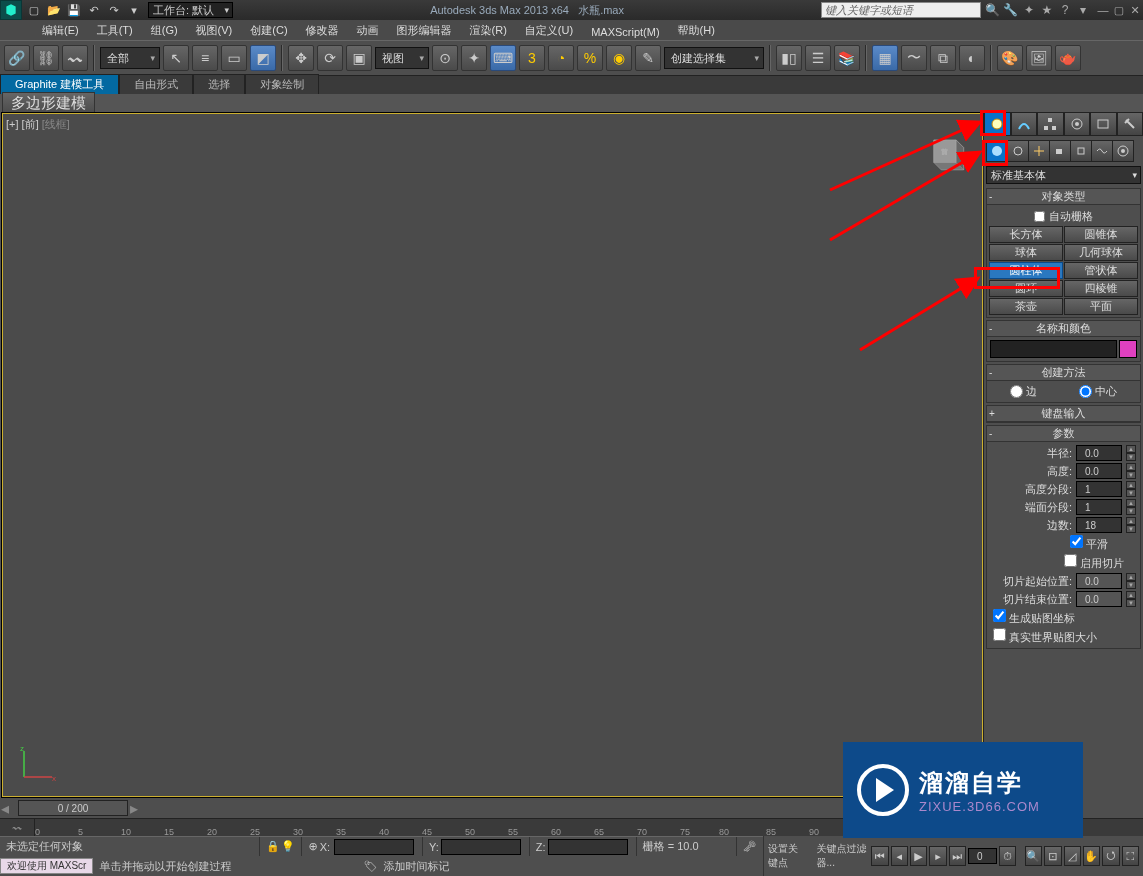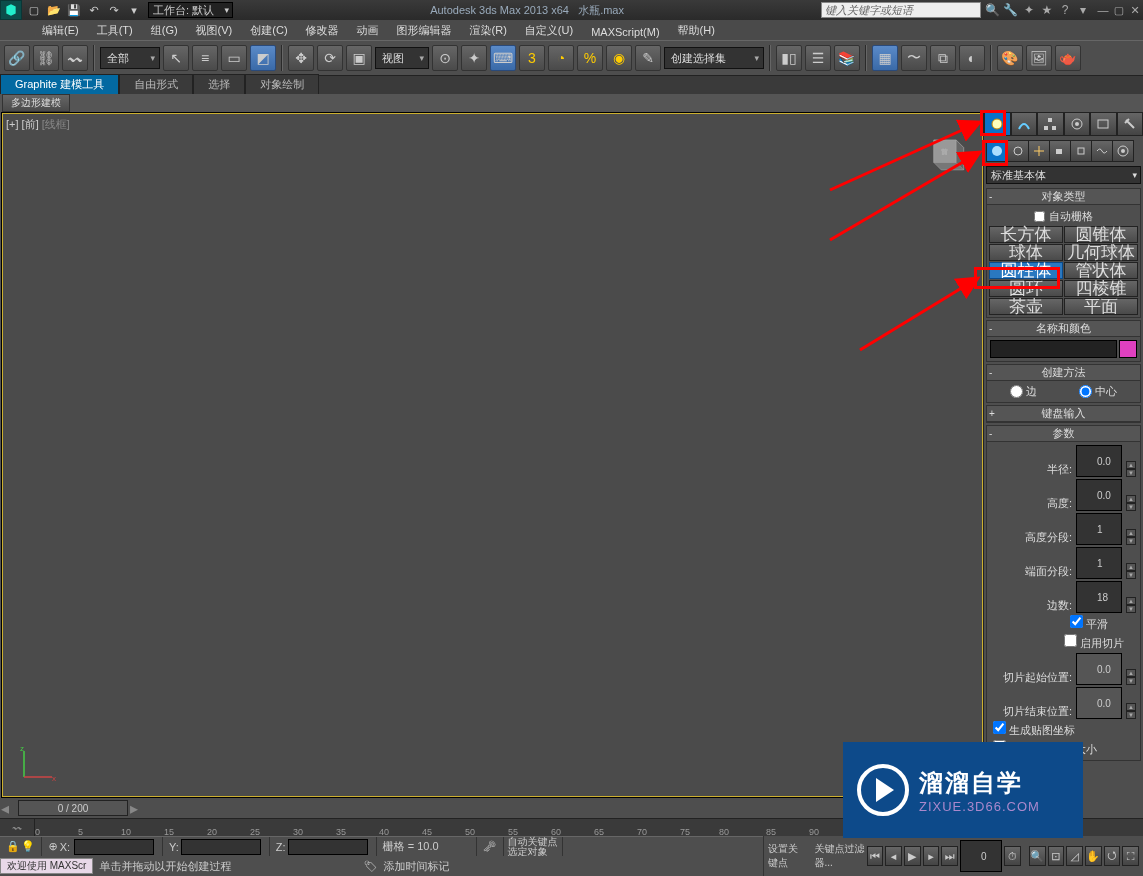--- a/index.html
+++ b/index.html
@@ -31,21 +31,21 @@
 .tb-btn.yellow{color:#fc0;}
 .tb-sep{width:2px;height:26px;border-left:1px solid #2a2a2a;border-right:1px solid #666;margin:0 2px;}
 .tb-combo{height:22px;background:#333;border:1px solid #111;color:#ddd;font-size:11px;padding:0 18px 0 6px;display:flex;align-items:center;position:relative;min-width:60px;}
 .tb-combo::after{content:"▾";position:absolute;right:4px;font-size:9px;color:#aaa;}
 
 
 .ribbon-tabs{height:18px;background:#3a3a3a;display:flex;align-items:flex-end;font-size:11px;color:#bbb;}
 .ribbon-tab{padding:2px 14px;border:1px solid #222;border-bottom:none;background:#3a3a3a;}
 .ribbon-tab.active{background:#0369a1;color:#fff;}
 .ribbon-panel{height:18px;background:#555;display:flex;align-items:center;font-size:11px;color:#ddd;padding-left:2px;}
-.rp-btn{padding:1px 8px;border:1px solid #333;background:linear-gradient(#666,#4a4a4a);font-size:10px;color:#ddd;}
+.rp-btn{padding:1px 8px;border:1px solid #333;background:linear-gradient(#666,#4a4a4a);font-size:15px;color:#ddd;}
 
 
 .workarea{position:absolute; top:112px; left:0; right:0; bottom:78px; display:flex;}
 .viewport{flex:1; background:#4b4b4b; border:1px solid #000; border-right:none; position:relative;margin-left:1px;padding-left:46px;}
 .vp-label{position:absolute;top:4px;left:4px;font-size:11px;color:#ccc;}
 .vp-label .gray{color:#888;}
 .vp-cube{position:absolute;top:14px;right:10px;width:56px;height:56px;}
 .axis-tripod{position:absolute;left:16px;bottom:14px;width:40px;height:40px;}
 .vp-frame{position:absolute;inset:0;border:1px solid #ccb030;pointer-events:none;}
 
@@ -59,30 +59,30 @@
 .cmd-sub .tab.hl{background:#0a72c8;}
 .cmd-dd{margin:4px 2px 2px;height:18px;background:#333;border:1px solid #111;color:#ddd;font-size:11px;padding:0 14px 0 4px;display:flex;align-items:center;position:relative;}
 .cmd-dd::after{content:"▾";position:absolute;right:3px;font-size:9px;}
 .rollout{margin:2px 2px 0;border:1px solid #333;}
 .ro-head{height:16px;background:#555;border-bottom:1px solid #333;display:flex;align-items:center;justify-content:center;font-size:11px;color:#ddd;position:relative;}
 .ro-head .pm{position:absolute;left:2px;font-size:10px;}
 .ro-body{padding:2px;font-size:11px;color:#ddd;}
 .chk{display:flex;align-items:center;gap:4px;justify-content:center;margin:2px 0;}
 .chk input{width:11px;height:11px;}
 .obj-grid{display:grid;grid-template-columns:1fr 1fr;gap:1px;}
-.obj-btn{height:17px;background:linear-gradient(#666,#4a4a4a);border:1px solid #222;display:flex;align-items:center;justify-content:center;font-size:17px;color:#ddd;}
+.obj-btn{height:17px;background:linear-gradient(#666,#4a4a4a);border:1px solid #222;display:flex;align-items:center;justify-content:center;font-size:11px;color:#ddd;}
 .obj-btn.active{background:#2a78c0;border-color:#0a4a8a;color:#fff;}
 .name-row{display:flex;gap:2px;padding:3px;}
 .name-input{flex:1;height:18px;background:#222;border:1px solid #000;}
 .color-sw{width:18px;height:18px;background:#e040c0;border:1px solid #000;}
 .radio-row{display:flex;justify-content:space-around;padding:3px 2px;}
 .radio-row label{display:flex;align-items:center;gap:3px;font-size:11px;}
 .param-row{display:flex;align-items:flex-end;justify-content:flex-end;gap:4px;padding:1px 2px;font-size:11px;}
 .param-row .lab{text-align:right;}
-.spinner{width:46px;height:32px;background:#333;border:1px solid #000;color:#ccc;font-size:10px;padding:0 20px;display:flex;align-items:center;}
+.spinner{width:46px;height:16px;background:#333;border:1px solid #000;color:#ccc;font-size:10px;padding:0 8px;display:flex;align-items:center;}
 .spin-btns{width:10px;height:16px;display:flex;flex-direction:column;}
 .spin-btns span{flex:1;background:#555;border:1px solid #222;font-size:6px;display:flex;align-items:center;justify-content:center;color:#aaa;}
 
 
 .hl-box{position:absolute;border:3px solid red;pointer-events:none;z-index:10;}
 .arrow-svg{position:absolute;pointer-events:none;z-index:9;}
 
 
 .timeslider{position:absolute;left:0;right:0;bottom:58px;height:20px;background:#4e4e4e;display:flex;align-items:center;}
 .ts-handle{width:110px;height:16px;background:#555;border:1px solid #222;display:flex;align-items:center;justify-content:center;font-size:10px;color:#ccc;margin-left:8px;}
@@ -493,20 +493,21 @@
       <span class="tick" style="left: 559px;">65</span>
       <span class="tick" style="left: 602px;">70</span>
       <span class="tick" style="left: 645px;">75</span>
       <span class="tick" style="left: 684px;">80</span>
       <span class="tick" style="left: 731px;">85</span>
       <span class="tick" style="left: 774px;">90</span>
     </div>
 </div>
 
 <div class="status">
+  <div class="cell" style="width:260px">未选定任何对象</div>
   <div class="cell" style="gap:2px">
     <span>🔒</span>
     <span>💡</span>
   </div>
   <div class="cell" style="gap:2px"><span>⊕</span> X:<div class="xyz"></div></div>
   <div class="cell">Y:<div class="xyz"></div></div>
   <div class="cell">Z:<div class="xyz"></div></div>
   <div class="cell" style="width:100px">栅格 = 10.0</div>
   <div class="cell">
       <span>🗝</span>

